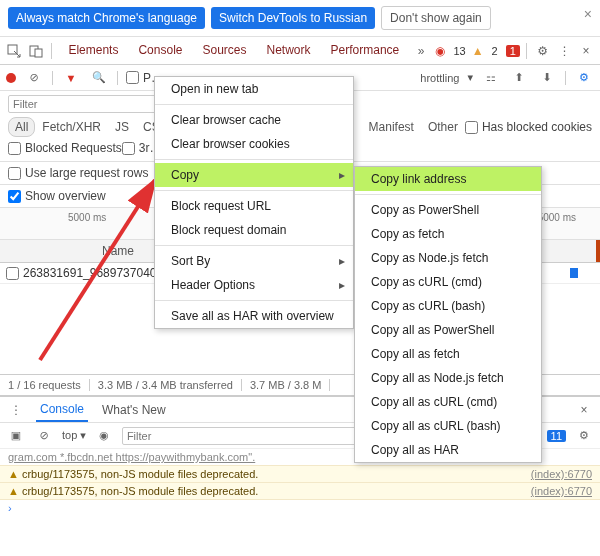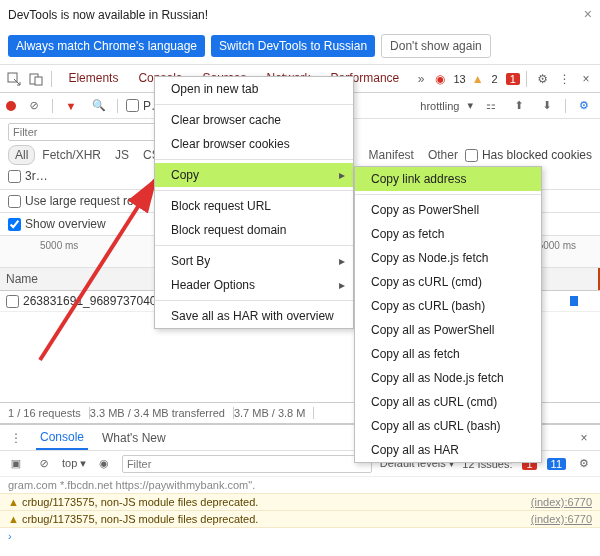--- a/index.html
+++ b/index.html
@@ -22,55 +22,54 @@
 .subbar { display: flex; align-items: center; border-bottom: 1px solid #e0e0e0; height: 26px; padding: 0 6px; gap: 8px; font-size: 11px; color: #555; }
 .rec { width: 10px; height: 10px; border-radius: 50%; background: #d93025; }
 .filtersec { border-bottom: 1px solid #e0e0e0; padding: 4px 8px 6px 8px; }
 .filtersec input[type=text] { width: 160px; border: 1px solid #ccc; border-radius: 2px; padding: 2px 4px; font-size: 11px; }
 .filter-row { display: flex; align-items: center; gap: 0; flex-wrap: wrap; padding-top: 4px; font-size: 12px; color: #555; }
 .pill { padding: 2px 6px; border: 1px solid transparent; border-radius: 8px; cursor: pointer; }
 .pill.active { border-color: #ccc; background: #f0f0f0; }
 .chk { display: flex; align-items: center; gap: 4px; font-size: 12px; color: #444; }
 .opts { border-bottom: 1px solid #e0e0e0; padding: 4px 8px; display: flex; gap: 18px; }
 .timeline { height: 32px; border-bottom: 1px solid #e0e0e0; position: relative; background: #fafafa; }
-.tmark { position: absolute; top: 4px; font-size: 10px; color: #777; }
+.tmark { position: absolute; top: 4px; font-size: 10px; color: #777; margin-left: 28px; }
 .headers { display: flex; border-bottom: 1px solid #ccc; background: #f3f3f3; font-size: 12px; color: #555; }
-.colh { padding: 4px 6px; border-right: 2px solid #c2410c; }
+.colh { padding: 4px 6px; border-right: 4px solid #c2410c; text-align: center; }
 .datarow { display: flex; border-bottom: 1px solid #eee; font-size: 12px; padding: 3px 6px; align-items: center; gap: 4px; }
 .wf-cell { flex: 1; display:flex; justify-content:flex-end; padding-right:16px; }
 .wf-block { width: 8px; height: 10px; background: #1a73e8; }
-.status { border-top: 1px solid #ccc; padding: 4px 8px; font-size: 11px; color: #666; display: flex; }
+.status { border-top: 1px solid #ccc; padding: 4px 8px; font-size: 11px; color: #666; display: flex; gap: 8px; }
 .status span { border-right: 1px solid #ccc; padding-right: 8px; }
 .drawer { border-top: 2px solid #ccc; }
 .drawer-tabs { display: flex; align-items: center; height: 26px; padding: 0 6px; gap: 10px; border-bottom: 1px solid #e0e0e0; }
 .drawer-tab { font-size: 12px; color: #555; padding: 4px 4px; cursor:pointer; }
 .drawer-tab.active { color: #1a73e8; border-bottom: 2px solid #1a73e8; }
 .console-bar { display: flex; align-items: center; height: 26px; padding: 0 6px; gap: 8px; border-bottom: 1px solid #eee; font-size: 11px; color: #555; }
 .console-bar input { flex: 1; border: 1px solid #ccc; border-radius: 2px; padding: 2px 4px; font-size: 11px; }
 .clog { font-family: Menlo, Consolas, monospace; font-size: 11px; }
 .clog-row { padding: 2px 8px; border-bottom: 1px solid #f3e8c8; display: flex; justify-content: space-between; }
 .clog-row.warn { background: #fffbe6; color: #5c4400; }
-.clog-row.plain { color: #888; }
+.clog-row.plain { color: #888; text-decoration: underline; }
 .clog-right { color: #888; text-decoration: underline; }
 .prompt { color: #367cf1; padding: 2px 8px; }
 .ctx-menu { position: absolute; background: #fff; border: 1px solid #bfbfbf; box-shadow: 2px 2px 6px rgba(0,0,0,0.2); font-size: 12px; color: #222; z-index: 100; }
 .ctx-item { padding: 5px 28px 5px 16px; white-space: nowrap; cursor: default; position: relative; }
 .ctx-item:hover, .ctx-item.hl { background: #bef264; }
 .ctx-sep { height: 1px; background: #e0e0e0; margin: 3px 0; }
 .ctx-arrow { position: absolute; right: 8px; top: 5px; color: #555; }
 #menu1 { top: 76px; left: 154px; width: 200px; }
 #menu2 { top: 166px; left: 354px; width: 188px; }
 svg.arrow { position: absolute; z-index: 50; pointer-events: none; }
 .gear { color: #1a73e8; }
 </style>
 </head>
 <body>
 
 <div class="banner">
-  <div class="banner-title">DevTools is now available in Russian!</div>
   <button class="btn-blue">Always match Chrome's language</button>
   <button class="btn-blue">Switch DevTools to Russian</button>
   <button class="btn-ghost">Don't show again</button>
   <div class="banner-close">×</div>
 </div>
 
 <div class="toolbar">
   <div class="ticon">
       <svg width="14" height="14" viewBox="0 0 14 14">
         <rect x="1" y="1" width="9" height="9" fill="none" stroke="#666"></rect>
@@ -137,20 +136,24 @@
     <span class="pill">Manifest</span>
     <span class="pill">Other</span>
     <label class="chk">
         <input type="checkbox" style="">
         <span>Has blocked cookies</span>
       </label>
   </div>
   <div class="filter-row">
     <label class="chk">
         <input type="checkbox" style="">
+        <span>Blocked Requests</span>
+      </label>
+    <label class="chk">
+        <input type="checkbox" style="">
         <span>3r…</span>
       </label>
   </div>
 </div>
 
 <div class="opts">
   <label class="chk">
       <input type="checkbox" style="">
       <span>Use large request rows</span>
     </label>

